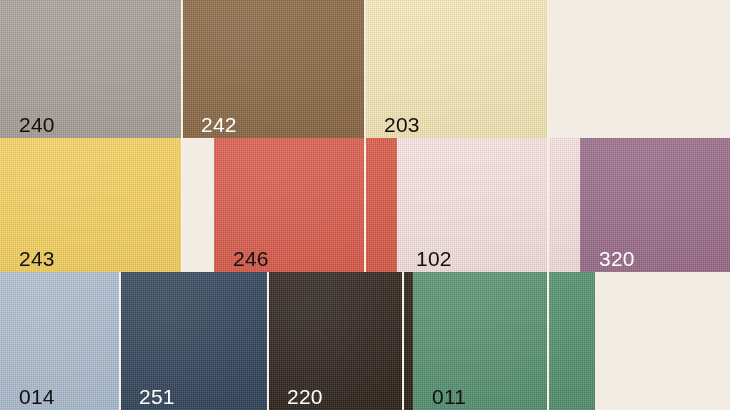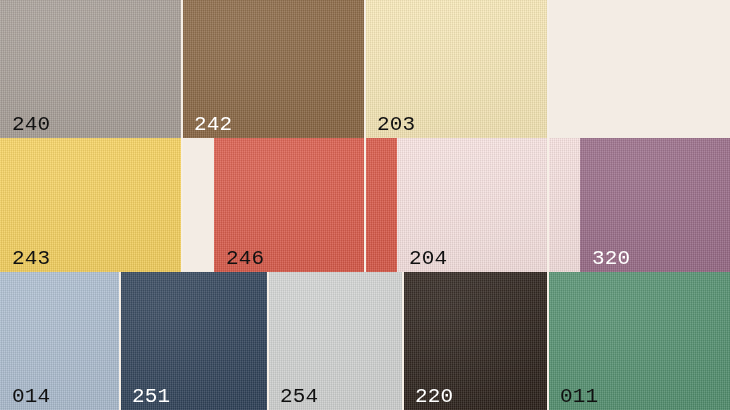--- a/index.html
+++ b/index.html
@@ -62,25 +62,25 @@
     position: absolute;
     inset: 0;
     pointer-events: none;
     background:
       radial-gradient(120% 150% at 30% 25%, rgba(255,255,255,0.055), rgba(255,255,255,0) 62%),
       linear-gradient(175deg, rgba(255,255,255,0.035), rgba(0,0,0,0.035));
   }
 
   .swatch-label {
     position: absolute;
-    left: 12px;
+    left: 19px;
     bottom: 3px;
     font-size: 21px;
     line-height: 1;
-    font-family: Liberation Mono, monospace;
+    font-family: Liberation Sans, sans-serif;
     letter-spacing: 0.2px;
     z-index: 4;
     white-space: nowrap;
   }
   .swatch-label.dark { color: #111111; }
   .swatch-label.light { color: #ffffff; }
 
   
   .seam-v {
     position: absolute;
@@ -124,21 +124,21 @@
       <div class="seam-v" style="left: 181px; background: rgb(246, 239, 230);"></div>
       <div class="swatch" style="width: 183px; background: rgb(220, 90, 73); margin-left: 32px;">
         <div class="weave"></div>
         <div class="sheen"></div>
         <div class="swatch-label dark">246</div>
       </div>
       <div class="seam-v" style="left: 364px; background: rgb(246, 239, 230);"></div>
       <div class="swatch" style="width: 183px; background: rgb(250, 228, 226);">
         <div class="weave"></div>
         <div class="sheen"></div>
-        <div class="swatch-label dark">204</div>
+        <div class="swatch-label dark">102</div>
       </div>
       <div class="seam-v" style="left: 547px; background: rgb(246, 239, 230);"></div>
       <div class="swatch" style="width: 182px; background: rgb(154, 107, 136);">
         <div class="weave"></div>
         <div class="sheen"></div>
         <div class="swatch-label light">320</div>
       </div>
     </div>
     <div class="swatch-row" style="height: 138px;">
       <div class="swatch" style="width: 120px; background: rgb(174, 191, 210);">
@@ -146,25 +146,20 @@
         <div class="sheen"></div>
         <div class="swatch-label dark">014</div>
       </div>
       <div class="seam-v" style="left: 119px; background: rgb(246, 239, 230);"></div>
       <div class="swatch" style="width: 148px; background: rgb(47, 66, 89);">
         <div class="weave"></div>
         <div class="sheen"></div>
         <div class="swatch-label light">251</div>
       </div>
       <div class="seam-v" style="left: 267px; background: rgb(246, 239, 230);"></div>
-      <div class="swatch" style="width: 135px; background: rgb(212, 214, 213);">
-        <div class="weave"></div>
-        <div class="sheen"></div>
-        <div class="swatch-label dark">254</div>
-      </div>
       <div class="seam-v" style="left: 402px; background: rgb(246, 239, 230);"></div>
       <div class="swatch" style="width: 145px; background: rgb(43, 32, 25);">
         <div class="weave"></div>
         <div class="sheen"></div>
         <div class="swatch-label light">220</div>
       </div>
       <div class="seam-v" style="left: 547px; background: rgb(246, 239, 230);"></div>
       <div class="swatch" style="width: 182px; background: rgb(83, 145, 112);">
         <div class="weave"></div>
         <div class="sheen"></div>

